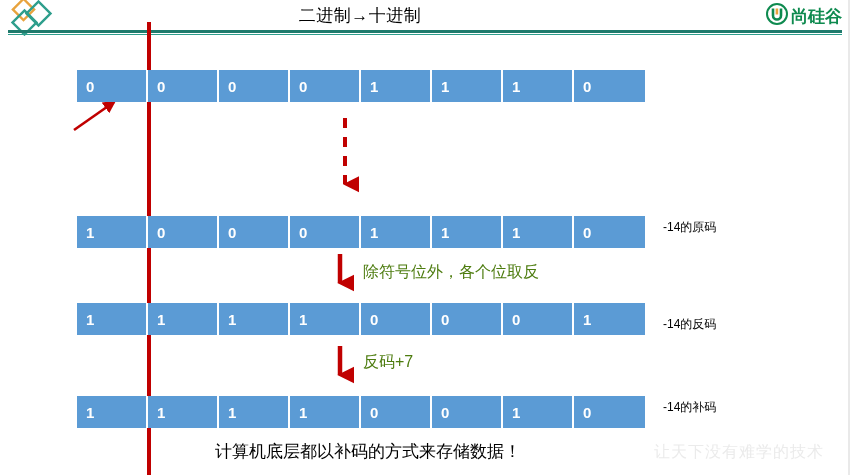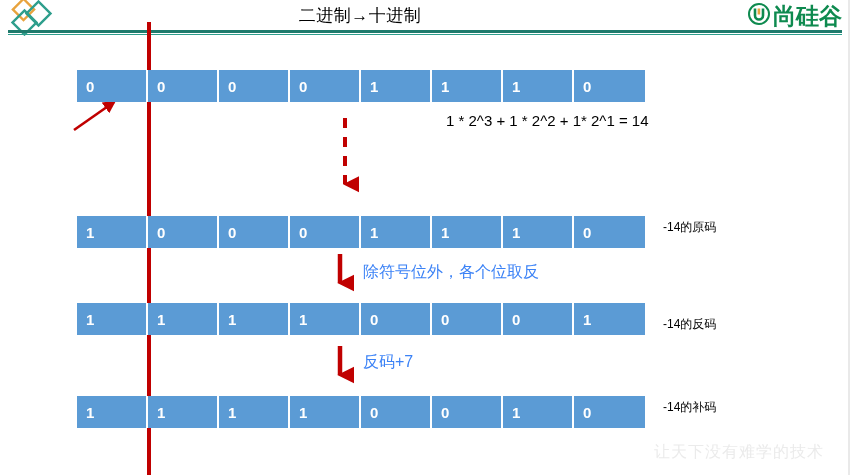--- a/index.html
+++ b/index.html
@@ -61,21 +61,21 @@
   .brand-logo {
     position: absolute;
     right: 8px;
     top: 2px;
     height: 28px;
     display: flex;
     align-items: center;
     gap: 3px;
   }
   .brand-text {
-    font-size: 23px;
+    font-size: 17px;
     font-weight: bold;
     color: #0E8A4F;
     letter-spacing: 0px;
     font-family: "DejaVu Sans", sans-serif;
   }
 
   
   .red-vline {
     position: absolute;
     left: 147px;
@@ -172,21 +172,21 @@
   .arrow-solid-2 {
     position: absolute;
     left: 326px;
     top: 345px;
     width: 28px;
     height: 44px;
   }
   .step-note {
     position: absolute;
     font-size: 16px;
-    color: #3b82f6;
+    color: #4d7c0f;
     white-space: nowrap;
   }
   .note1 { left: 363px; top: 262px; }
   .note2 { left: 363px; top: 352px; }
 
   
   .bottom-note {
     position: absolute;
     left: 215px;
     top: 440px;
@@ -293,21 +293,20 @@
     <svg width="50" height="36" viewBox="0 0 50 36">
       <defs>
         <marker id="ah-red" markerWidth="5" markerHeight="5" refX="4" refY="2.5" orient="auto">
           <path d="M0,0 L5,2.5 L0,5 z" fill="#C00000"></path>
         </marker>
       </defs>
       <line x1="2" y1="34" x2="42" y2="6" stroke="#C00000" stroke-width="2.6" marker-end="url(#ah-red)"></line>
     </svg>
   </div>
 
-  <div class="formula">1 * 2^3 + 1 * 2^2 + 1* 2^1 = 14</div>
 
   <div class="arrow-dashed">
     <svg width="28" height="84" viewBox="0 0 28 84">
       <defs>
         <marker id="ah-red2" markerWidth="5.5" markerHeight="5.5" refX="2.7" refY="5" orient="auto">
           <path d="M0,0 L5.5,0 L2.75,5.5 z" fill="#C00000"></path>
         </marker>
       </defs>
       <line x1="14" y1="2" x2="14" y2="68" stroke="#C00000" stroke-width="4" stroke-dasharray="10 9" marker-end="url(#ah-red2)"></line>
     </svg>
@@ -330,16 +329,17 @@
       <defs>
         <marker id="ah-red4" markerWidth="6" markerHeight="6" refX="3" refY="5.4" orient="auto">
           <path d="M0,0 L6,0 L3,6 z" fill="#C00000"></path>
         </marker>
       </defs>
       <line x1="14" y1="1" x2="14" y2="30" stroke="#C00000" stroke-width="4.5" marker-end="url(#ah-red4)"></line>
     </svg>
   </div>
   <div class="step-note note2">反码+7</div>
 
+  <div class="bottom-note">计算机底层都以补码的方式来存储数据！</div>
   <div class="watermark">让天下没有难学的技术</div>
 
   <div class="edge-right"></div>
 </div>
 
 </body></html>

